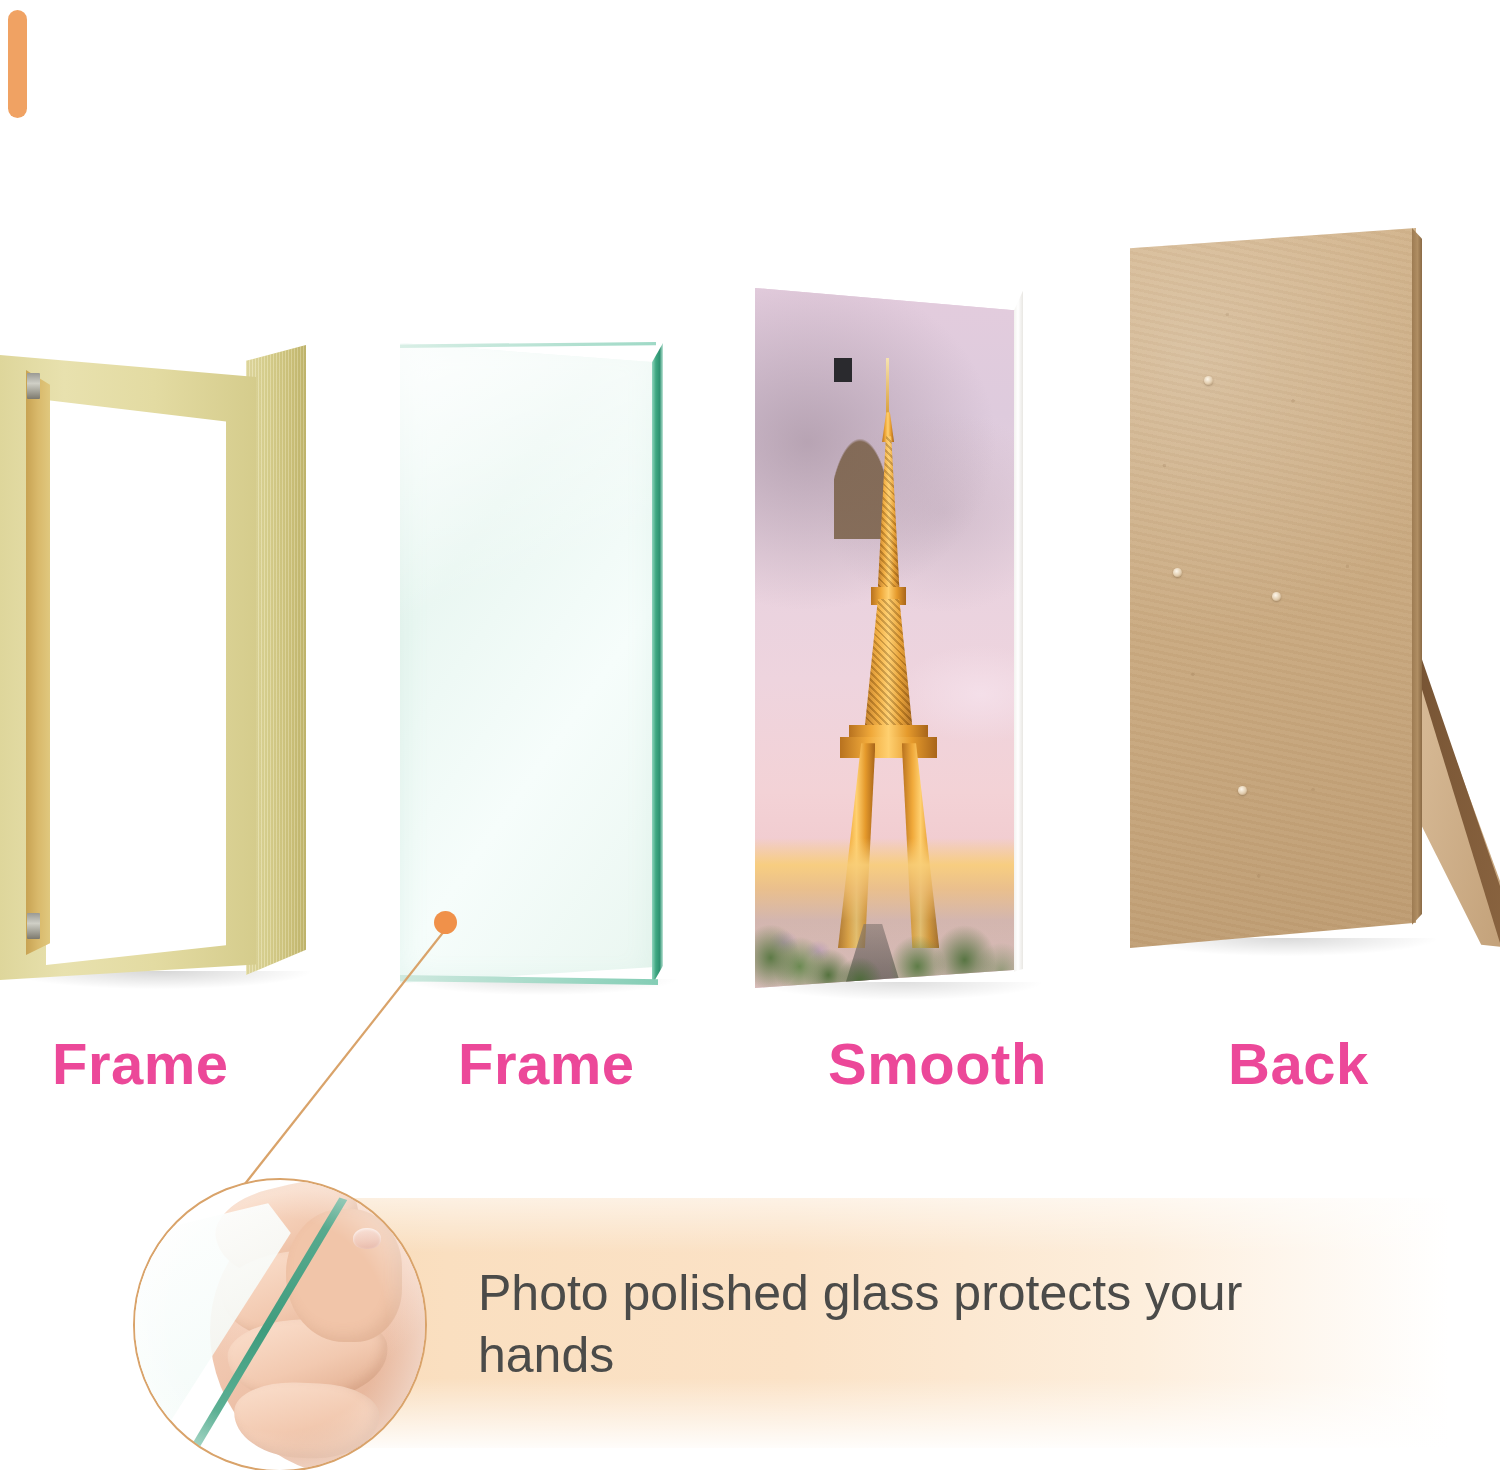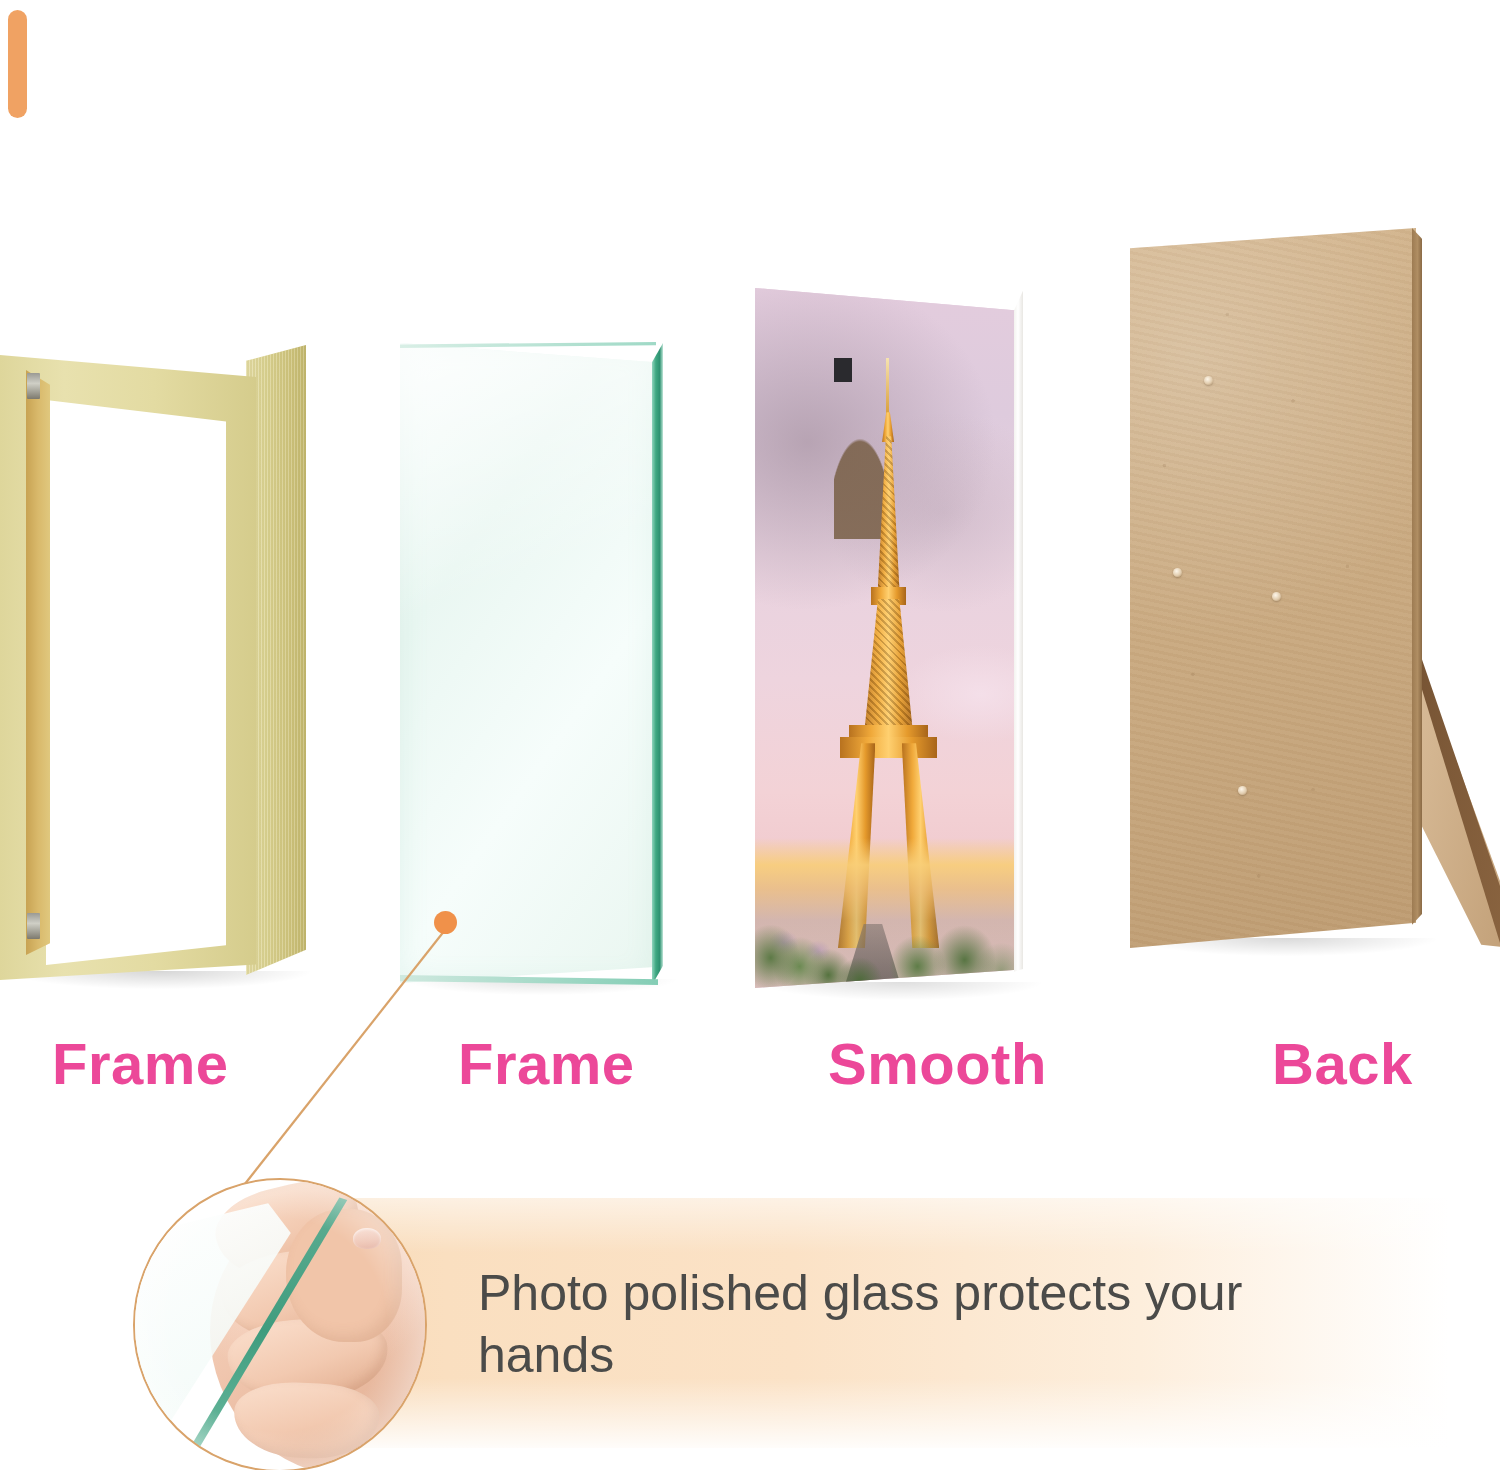--- a/index.html
+++ b/index.html
@@ -296,21 +296,21 @@
     position: absolute;
     font-size: 58px;
     font-weight: bold;
     color: #ec4899;
     white-space: nowrap;
     letter-spacing: 0.5px;
   }
   #label-frame { left: 52px; top: 1030px; }
   #label-glass { left: 458px; top: 1030px; }
   #label-photo { left: 828px; top: 1030px; }
-  #label-back  { left: 1272px; top: 1030px; }
+  #label-back  { left: 1228px; top: 1030px; }
 
   
   #callout-svg {
     position: absolute;
     left: 0; top: 0;
     width: 1500px; height: 1470px;
     pointer-events: none;
   }
   #callout-dot {
     position: absolute;

